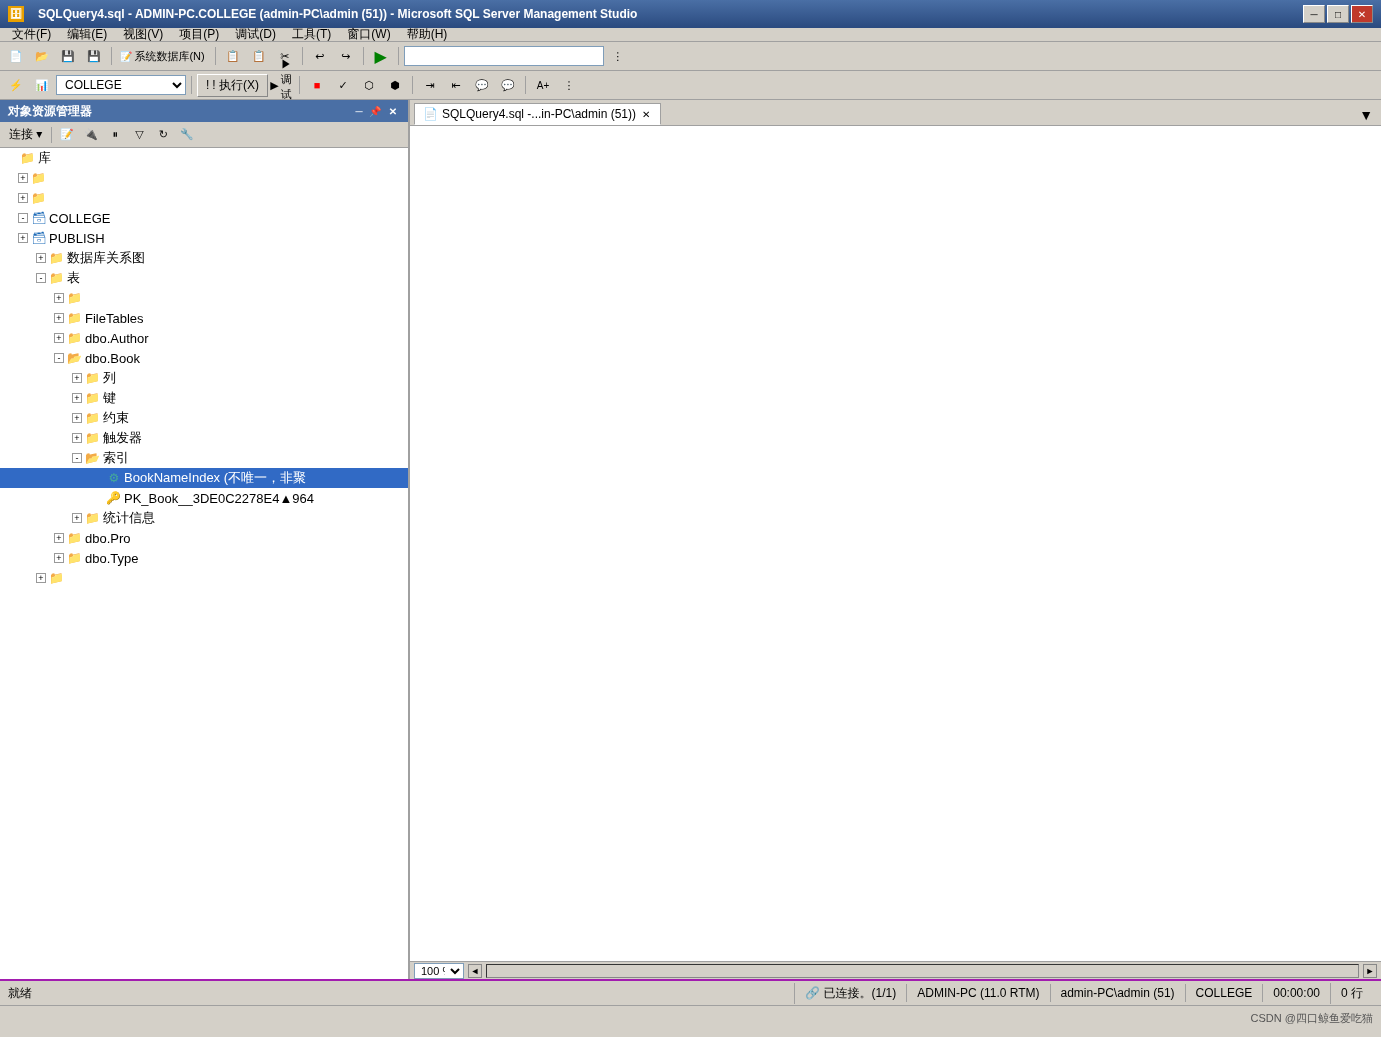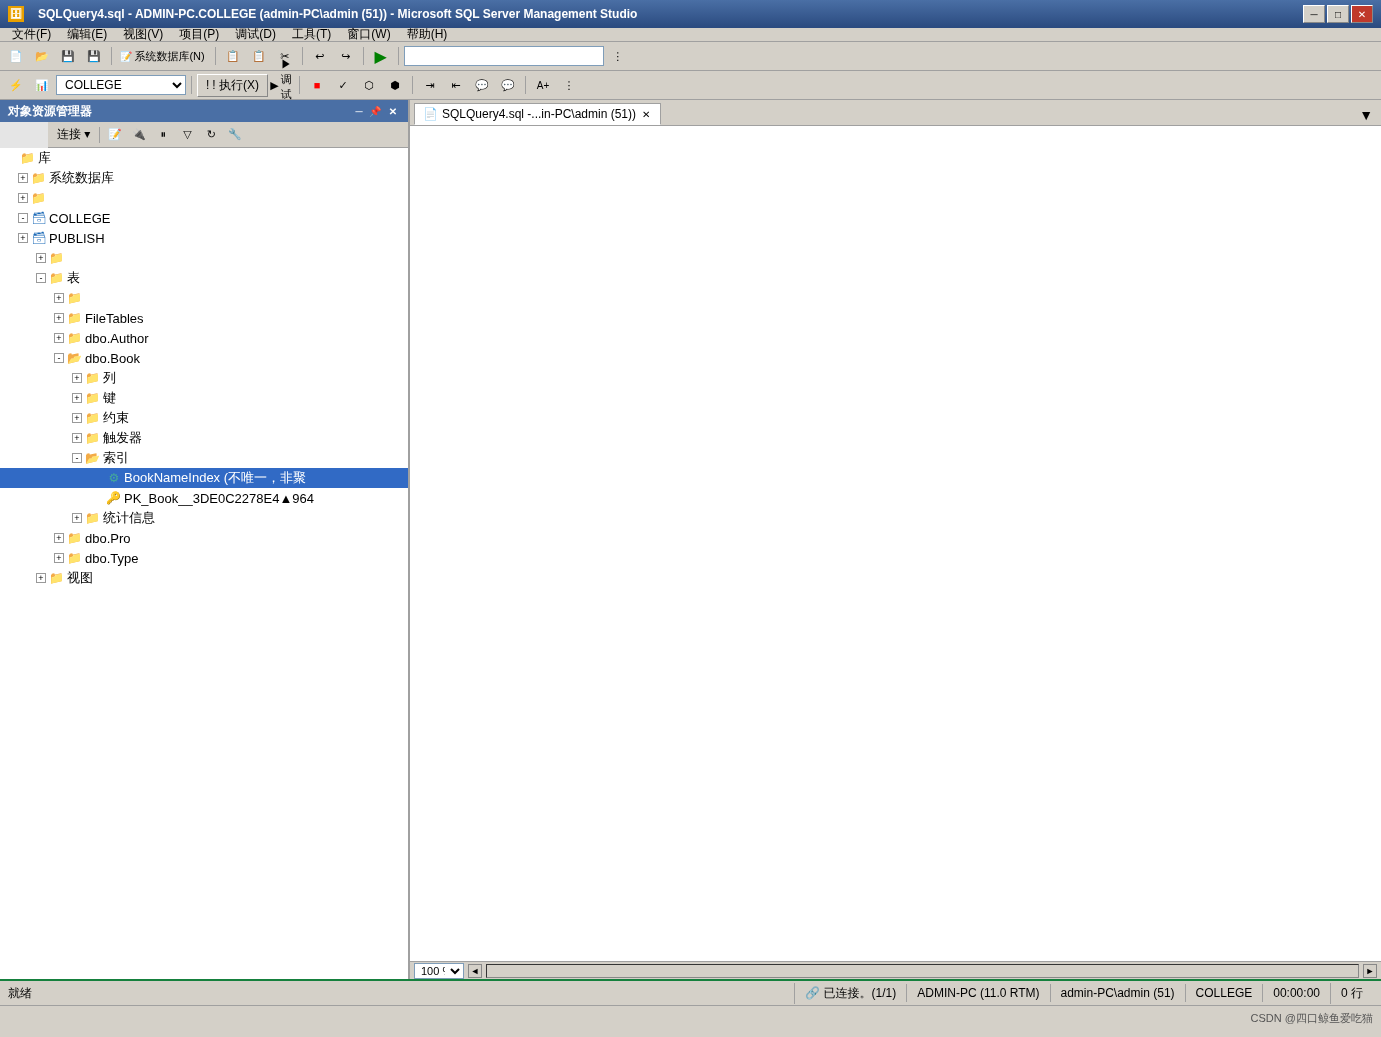--- a/index.html
+++ b/index.html
@@ -166,21 +166,20 @@
 
     
     .explorer-toolbar {
       background: #d4d0c8;
       padding: 2px 4px;
       display: flex;
       align-items: center;
       gap: 2px;
       border-bottom: 1px solid #a0a0a0;
       height: 26px;
-      margin-left: 48px;
     }
     .exp-btn {
       background: #d4d0c8;
       border: 1px solid transparent;
       width: 22px;
       height: 20px;
       cursor: pointer;
       display: flex;
       align-items: center;
       justify-content: center;
@@ -307,21 +306,21 @@
       flex: 1;
       height: 14px;
       background: #d4d0c8;
       border: 1px inset #888;
     }
 
     
     .status-bar {
       height: 26px;
       background: #d4d0c8;
-      border-top: 2px solid #15803d;
+      border-top: 2px solid #a21caf;
       display: flex;
       align-items: center;
       padding: 0 8px;
       font-size: 12px;
       gap: 0;
     }
     .status-left { flex: 1; }
     .status-panels {
       display: flex;
       align-items: center;
@@ -479,21 +478,20 @@
 
       <div class="tree-item">
         <span class="tree-expand"></span>
         <span class="tree-icon icon-folder">📁</span>
         <span class="tree-label">库</span>
       </div>
 
       <div class="tree-item indent1">
         <span class="expand-box">+</span>
         <span class="tree-icon icon-folder">📁</span>
-        <span class="tree-label">系统数据库</span>
       </div>
 
       <div class="tree-item indent1">
         <span class="expand-box">+</span>
         <span class="tree-icon icon-folder">📁</span>
       </div>
 
       <div class="tree-item indent1">
         <span class="expand-box">-</span>
         <span class="tree-icon icon-db">🗃</span>
@@ -502,20 +500,21 @@
 
       <div class="tree-item indent1">
         <span class="expand-box">+</span>
         <span class="tree-icon icon-db">🗃</span>
         <span class="tree-label">PUBLISH</span>
       </div>
 
       <div class="tree-item indent2">
         <span class="expand-box">+</span>
         <span class="tree-icon icon-folder">📁</span>
+        <span class="tree-label">数据库关系图</span>
       </div>
 
       <div class="tree-item indent2">
         <span class="expand-box">-</span>
         <span class="tree-icon icon-folder">📁</span>
         <span class="tree-label">表</span>
       </div>
 
       <div class="tree-item indent3">
         <span class="expand-box">+</span>
@@ -596,21 +595,20 @@
 
       <div class="tree-item indent3">
         <span class="expand-box">+</span>
         <span class="tree-icon icon-folder">📁</span>
         <span class="tree-label">dbo.Type</span>
       </div>
 
       <div class="tree-item indent2">
         <span class="expand-box">+</span>
         <span class="tree-icon icon-folder">📁</span>
-        <span class="tree-label">视图</span>
       </div>
 
     </div>
   </div>
 
   <div class="sql-panel">
 
     <div class="tab-bar">
       <div class="tab active">
         <span>📄</span>

